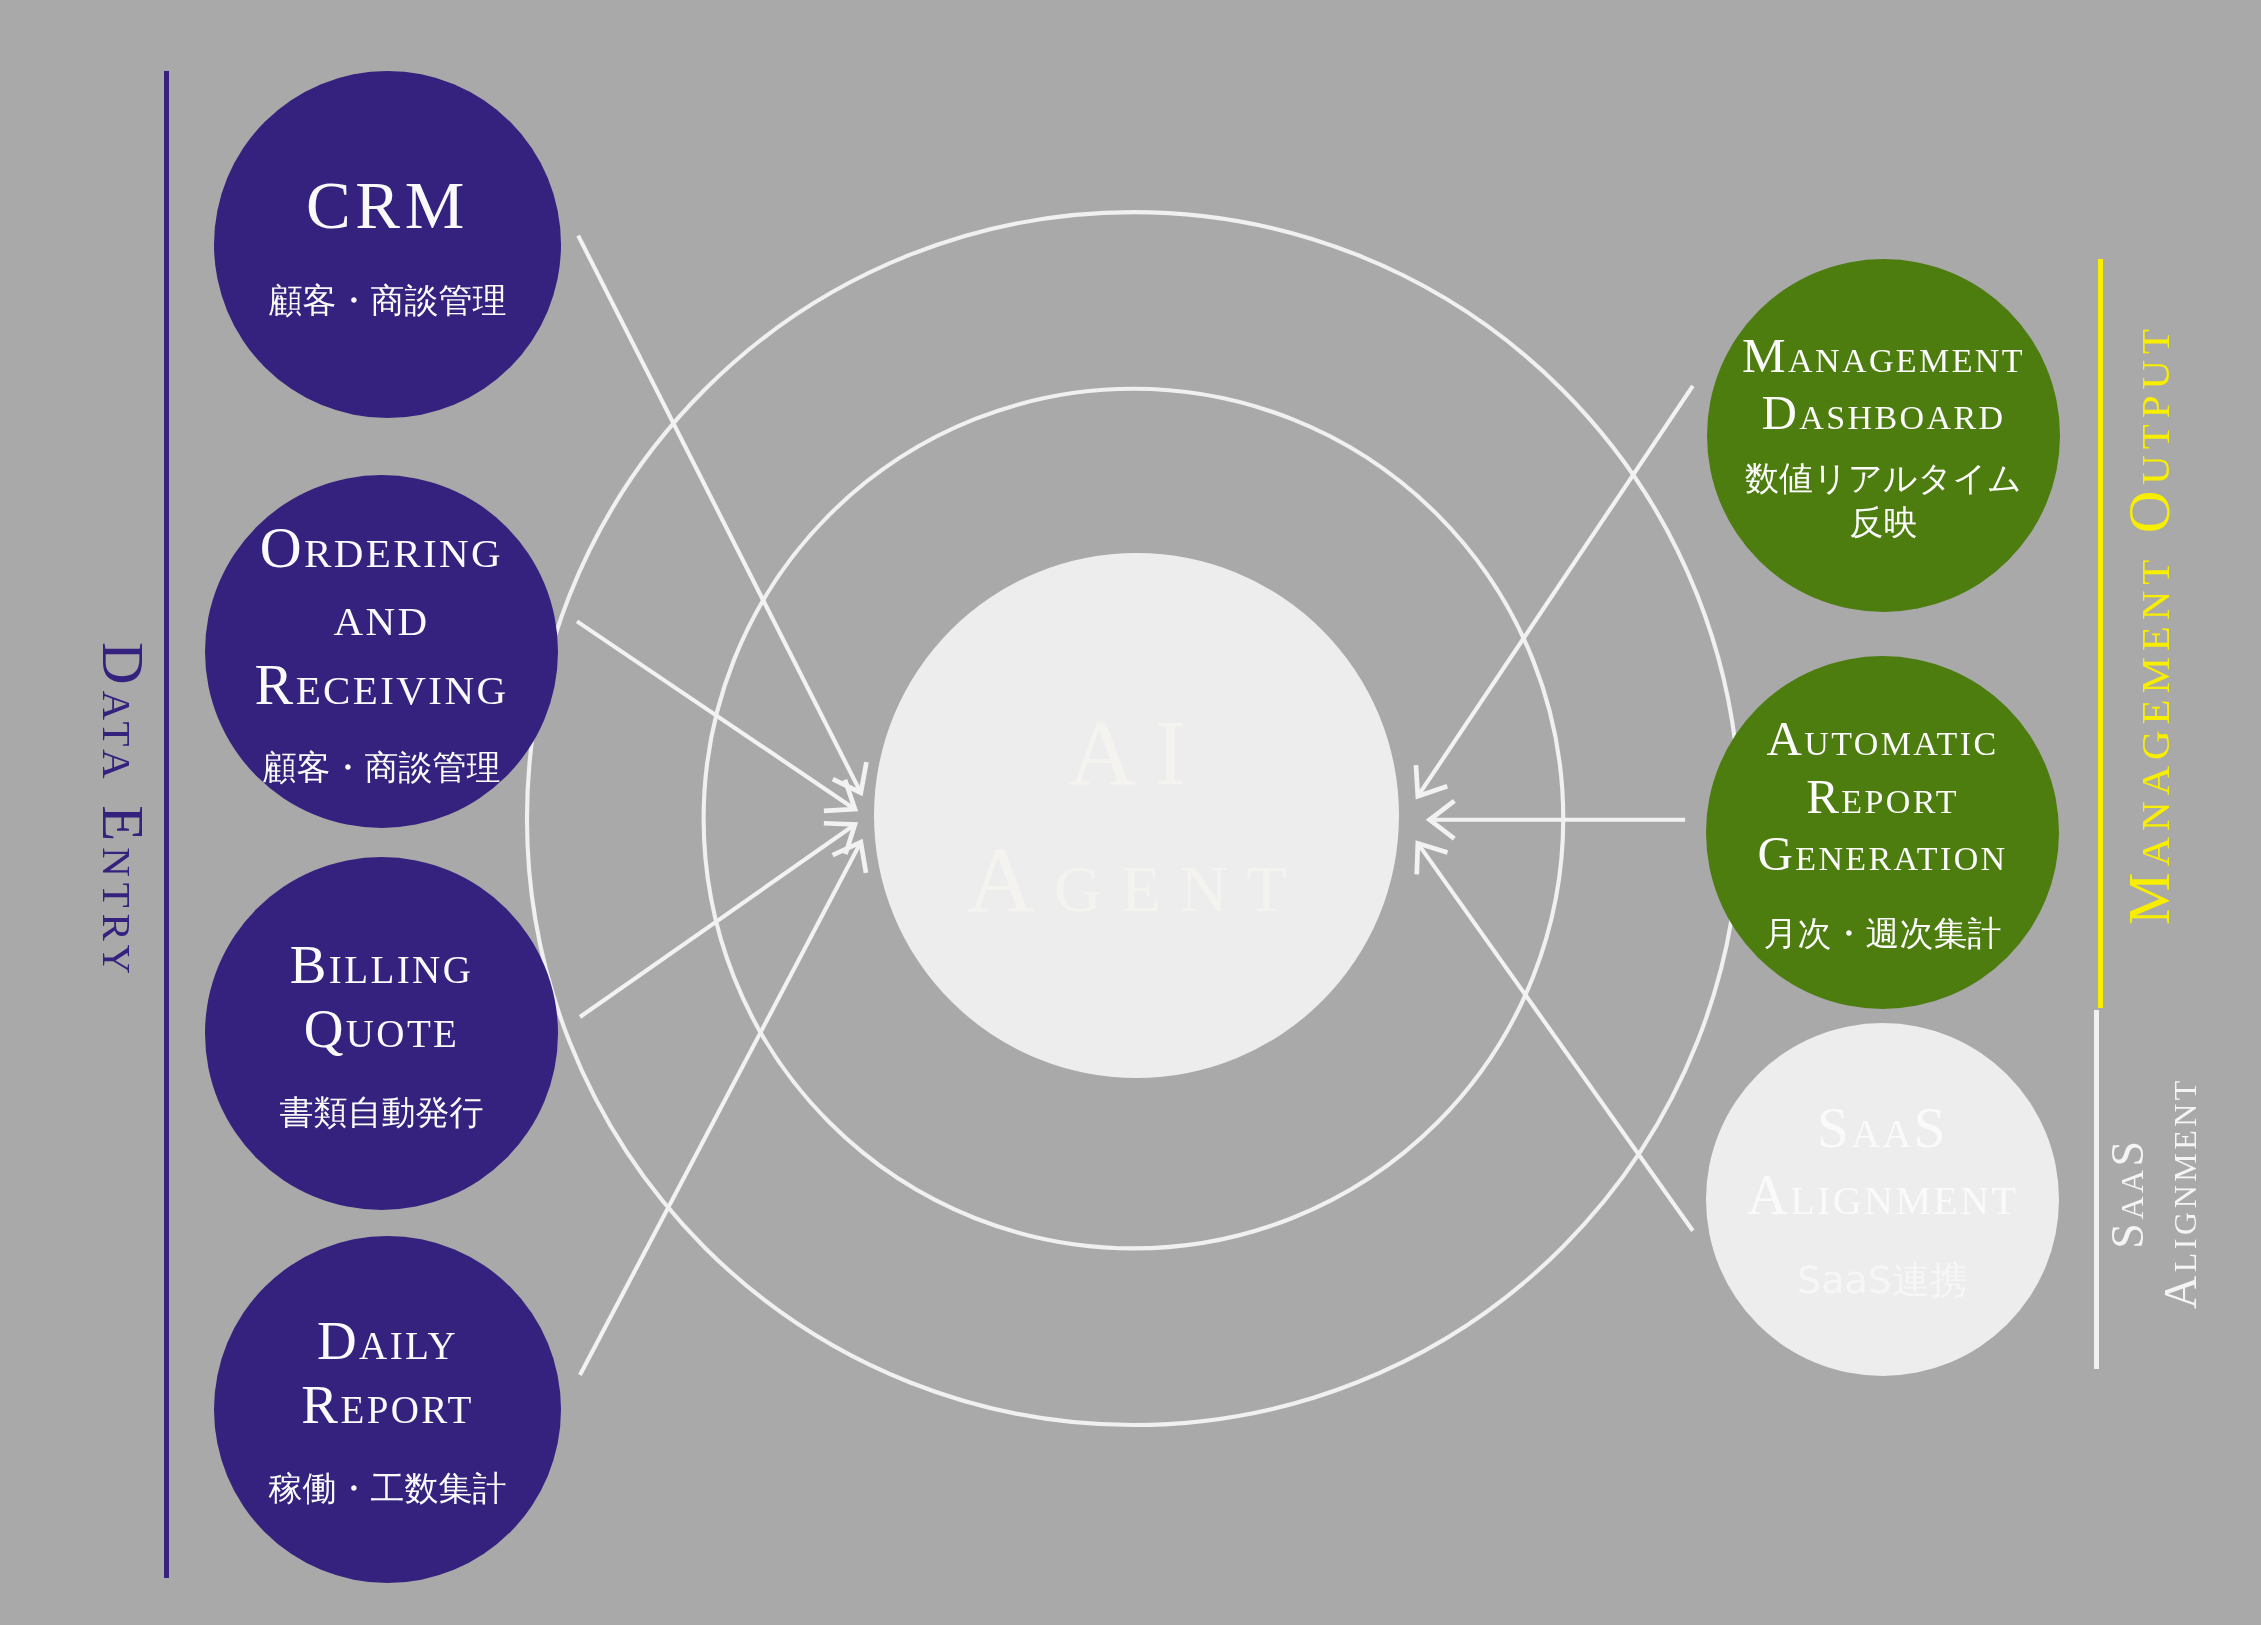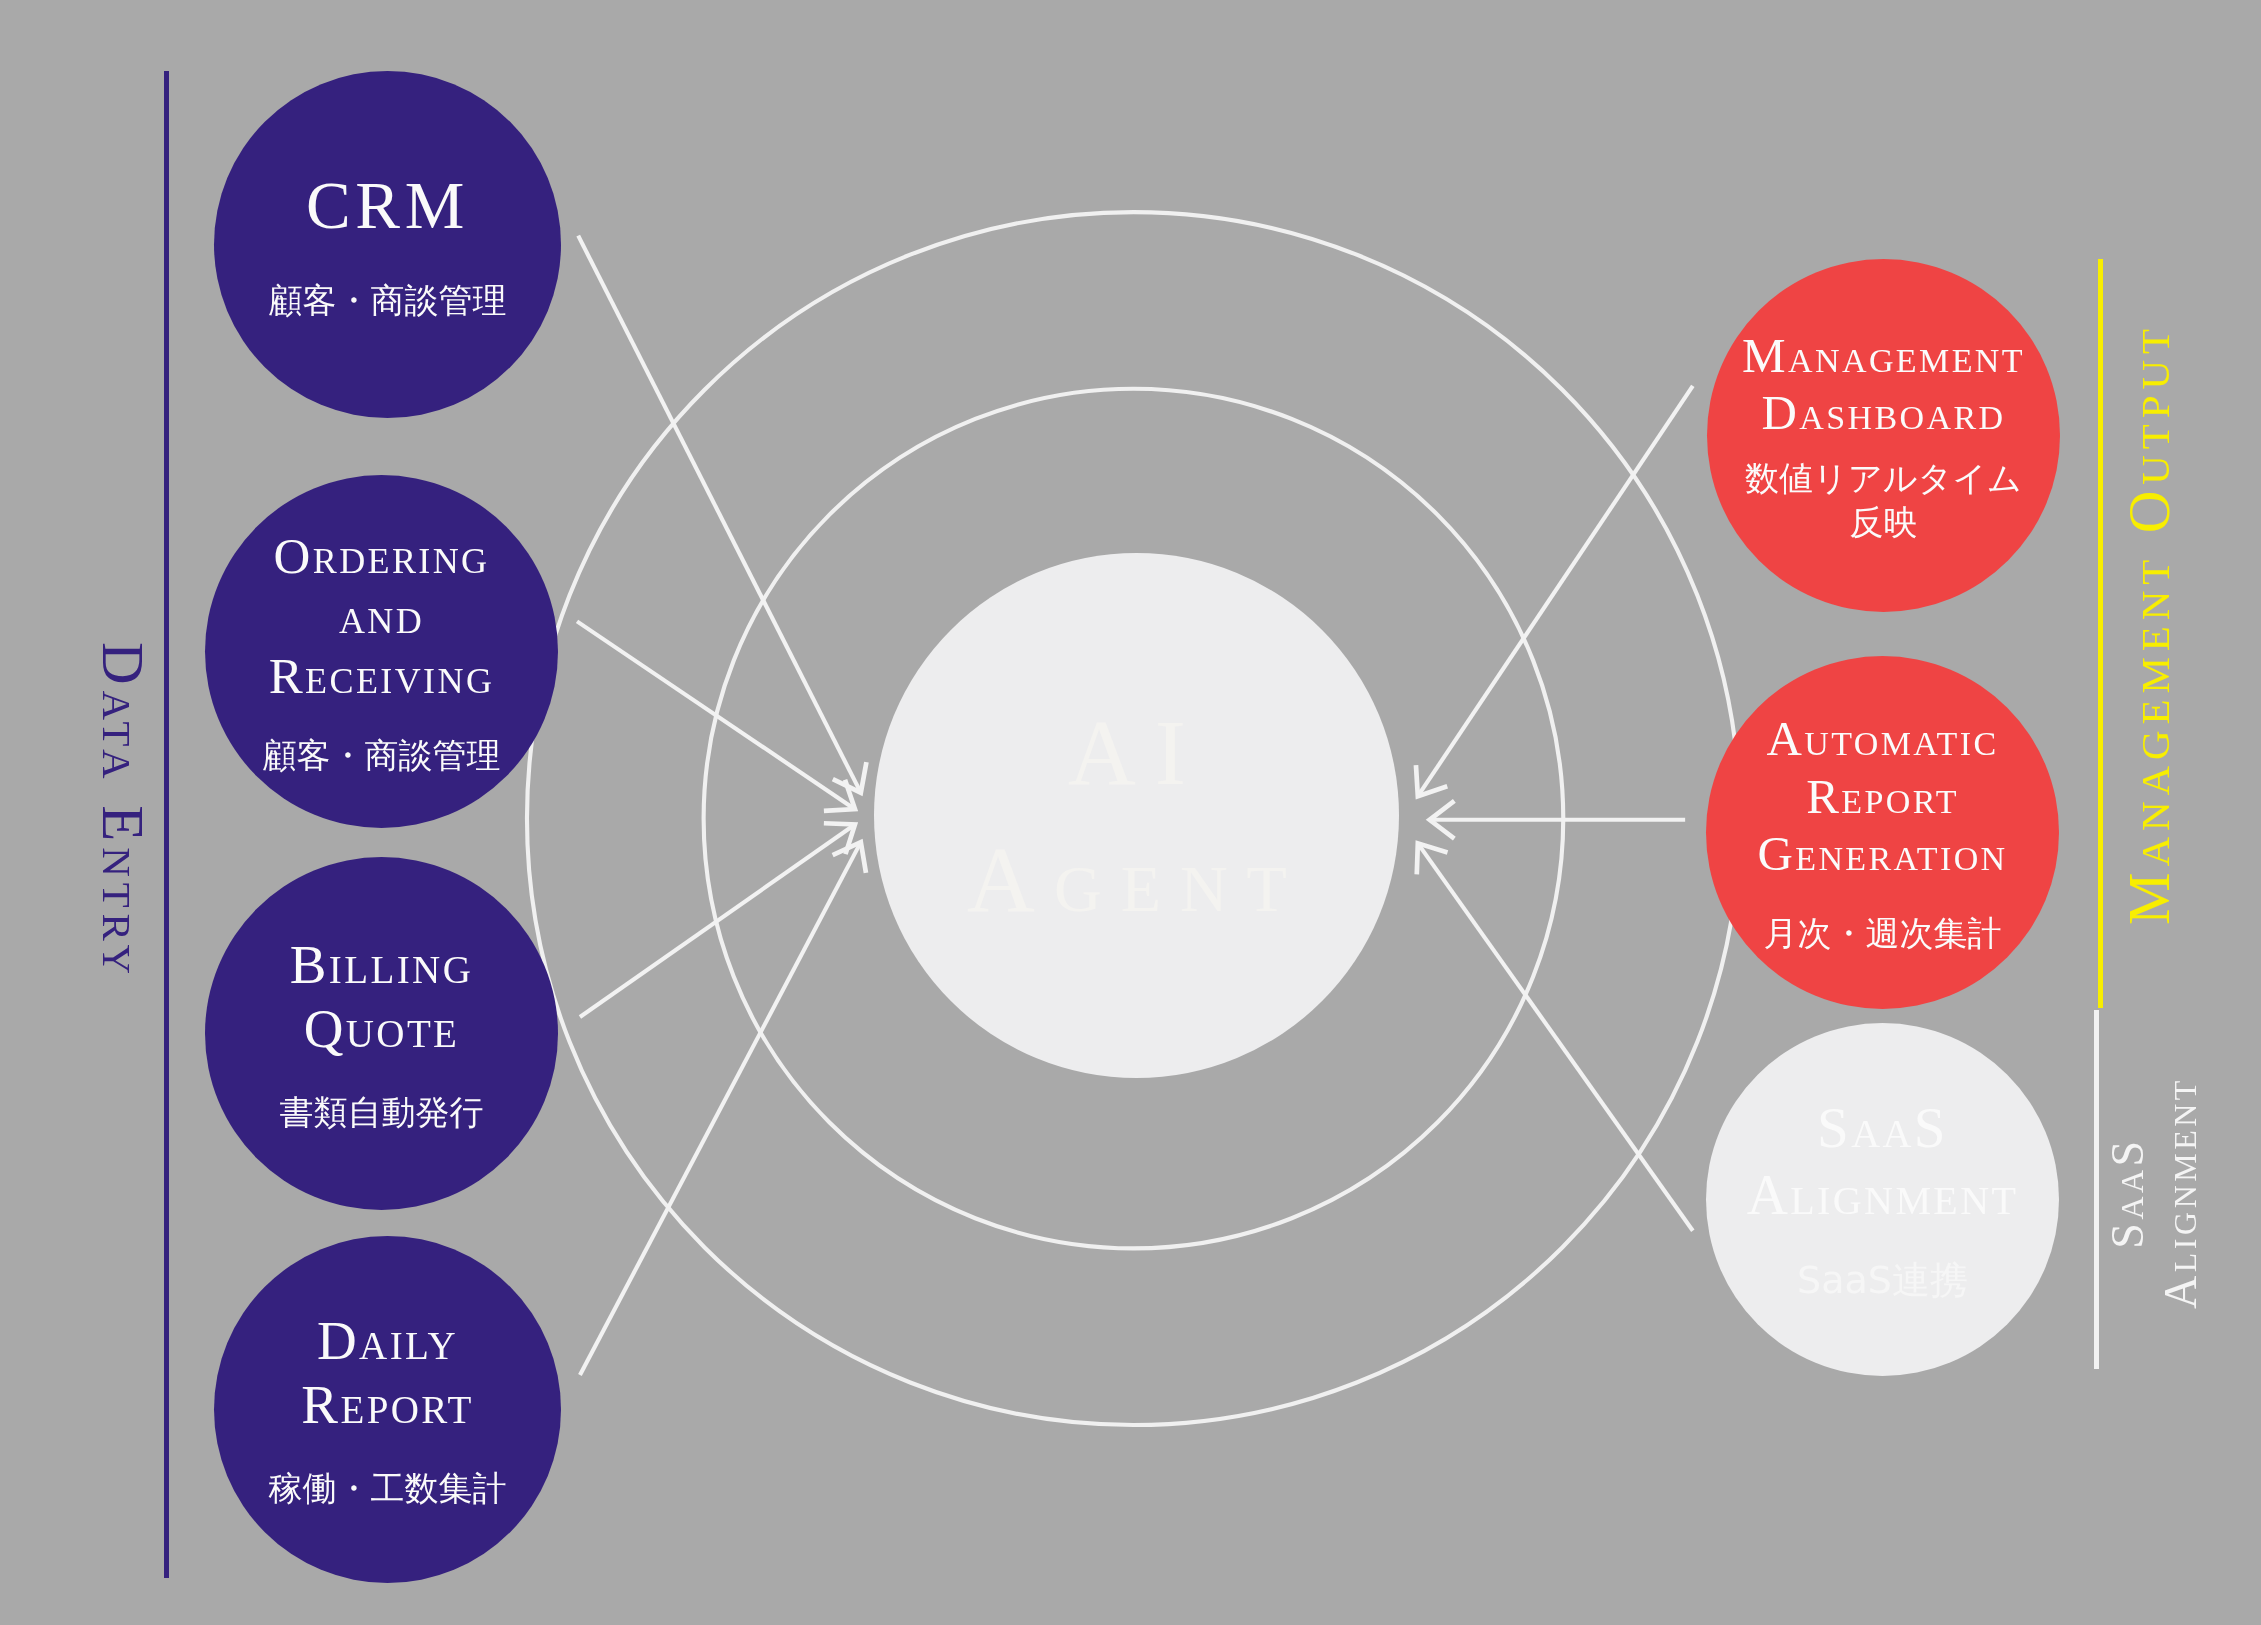--- a/index.html
+++ b/index.html
@@ -21,30 +21,30 @@
     white-space:pre-line;
     line-height:1.18;
     letter-spacing:2.4px;
   }
   .circle .subtitle{
     font-family:"DejaVu Sans","Liberation Sans",sans-serif;
     white-space:pre-line;
     line-height:1.3;
   }
   .purple-circle{background:#35217E;color:#FAFAFA;}
-  .yellow-circle{background:#ef4444;color:#FBFBFB;}
+  .yellow-circle{background:#4d7c0f;color:#FBFBFB;}
   .light-circle{background:#EDEDEE;}
 
   
   #circle-crm{left:214px;top:71px;width:347px;height:347px;}
   #circle-crm .title{font-size:67px;letter-spacing:4.7px;}
   #circle-crm .subtitle{font-size:34px;margin-top:33px;}
 
   #circle-ordering{left:205px;top:475px;width:353px;height:353px;}
-  #circle-ordering .title{font-size:51px;}
+  #circle-ordering .title{font-size:58px;}
   #circle-ordering .subtitle{font-size:34px;margin-top:26px;}
 
   #circle-billing{left:205px;top:857px;width:353px;height:353px;}
   #circle-billing .title{font-size:55px;}
   #circle-billing .subtitle{font-size:34px;margin-top:28px;}
 
   #circle-daily{left:214px;top:1236px;width:347px;height:347px;}
   #circle-daily .title{font-size:55px;}
   #circle-daily .subtitle{font-size:34px;margin-top:28px;}
 

